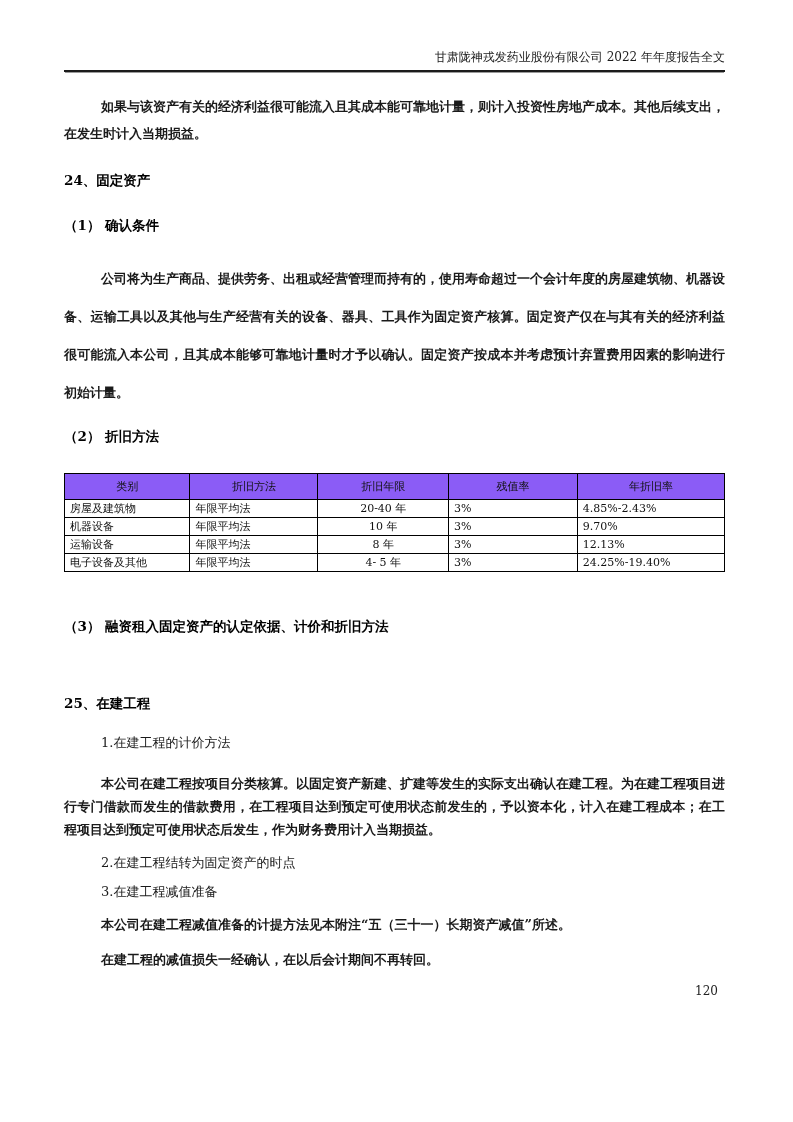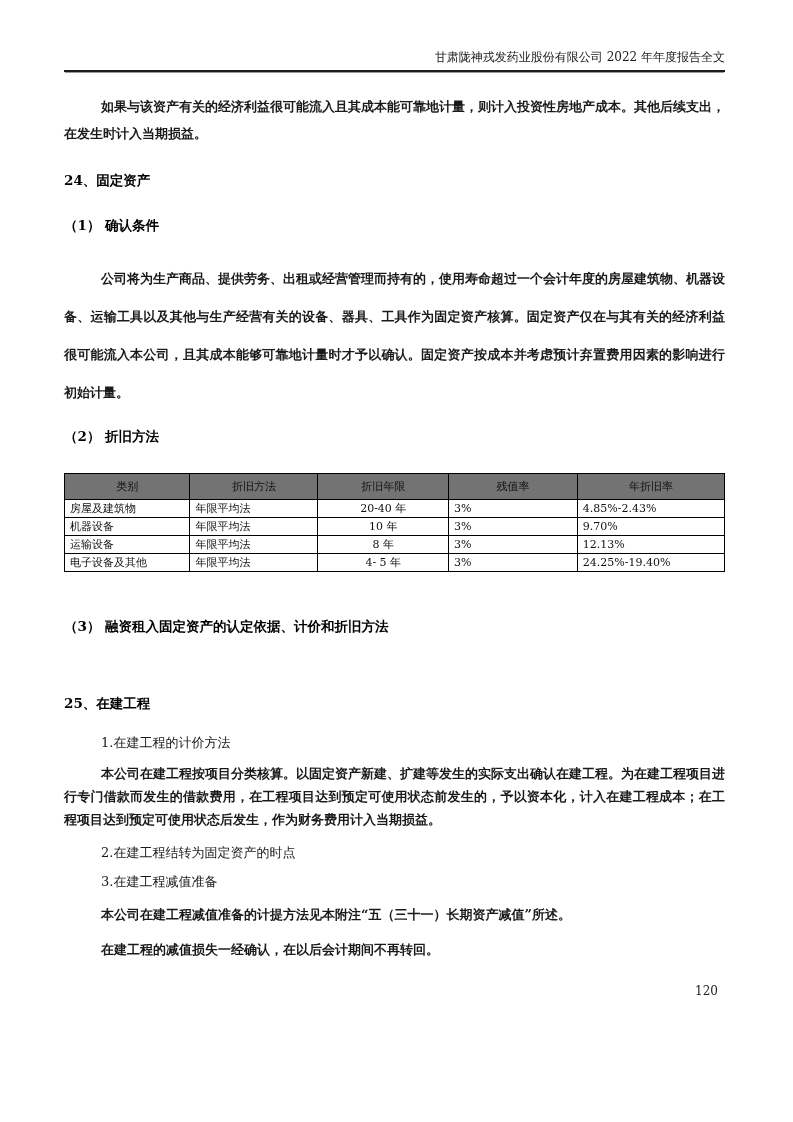--- a/index.html
+++ b/index.html
@@ -48,31 +48,31 @@
   .h25 { margin-top:59px; }
   .item-title {
     font-size:13px;
     margin:0 0 0 37px;
     color:#1a1a1a;
   }
   .it1 { margin-top:21px; }
   .it2 { margin-top:13px; }
   .it3 { margin-top:11px; }
   .gap8  { margin-top:8px; }
-  .gap10 { margin-top:10px; }
+  .gap10 { margin-top:20px; }
   .gap12 { margin-top:12px; }
   .dep-table {
     width:100%;
     border-collapse:collapse;
     margin-top:27px;
     font-size:11px;
     table-layout:fixed;
   }
   .dep-table th {
-    background:#737373;
+    background:#8b5cf6;
     border:1px solid #000;
     font-weight:normal;
     text-align:center;
     padding:5px 8px;
     color:#111;
   }
   .dep-table td {
     border:1px solid #000;
     padding:1px 5px;
     height:14px;

